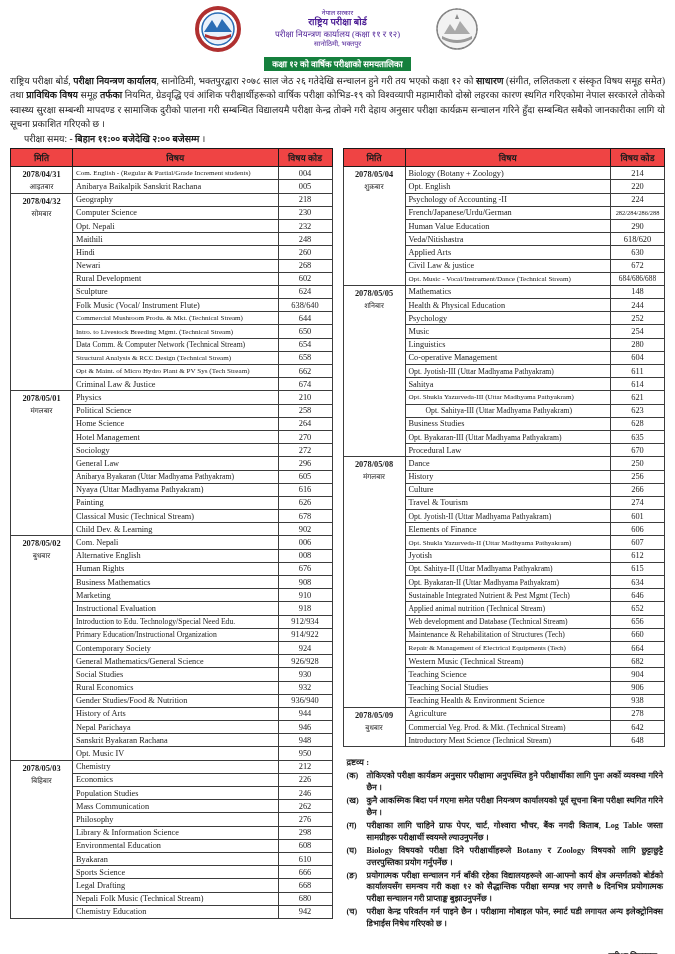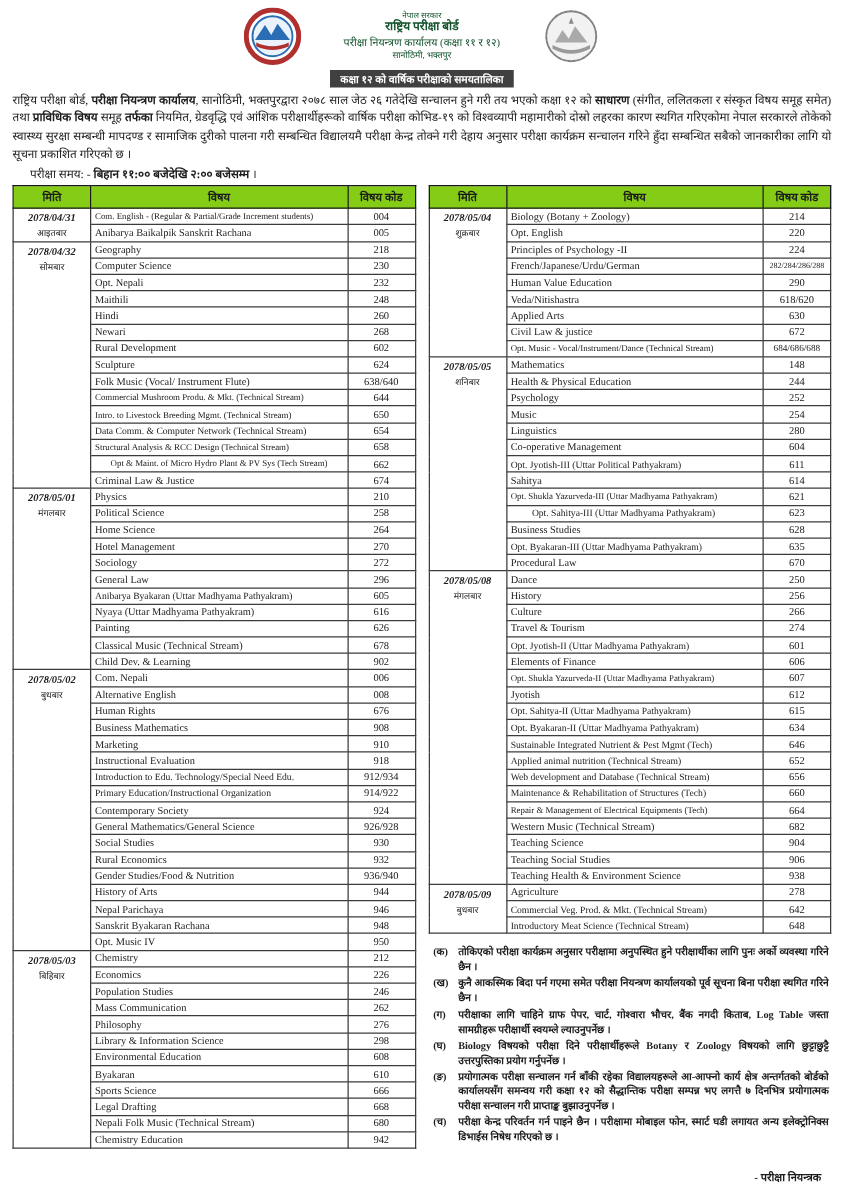--- a/index.html
+++ b/index.html
@@ -7,49 +7,49 @@
   body {
     width:675px; height:954px; background:#ffffff; color:#1c1c1c;
     font-family:"Liberation Serif","DejaVu Serif",serif;
     overflow:hidden;
   }
   .page { padding:4px 10px 6px 10px; }
 
   
   .header { display:flex; justify-content:center; align-items:center; gap:34px; margin-top:2px; }
   .logo { width:46px; height:46px; flex:0 0 auto; }
-  .header-center { text-align:center; color:#14532d; line-height:1.25; }
+  .header-center { text-align:center; color:#4c1d95; line-height:1.25; }
   .gov-line  { font-size:6.5px; }
   .org-line  { font-size:9.5px; font-weight:bold; }
   .office-line { font-size:8.5px; font-weight:normal; }
   .addr-line { font-size:7px; }
   .banner-wrap { text-align:center; margin-top:1px; }
   .banner {
-    display:inline-block; background:#404040; color:#ffffff;
+    display:inline-block; background:#15803d; color:#ffffff;
     font-size:8.5px; font-weight:bold; padding:1px 8px 2px 8px;
   }
 
   
   .intro {
     font-size:9.4px; line-height:1.52; text-align:justify; margin-top:3px;
   }
   .exam-time { font-size:9.4px; margin:1px 0 3px 14px; }
   .exam-time b { font-weight:bold;margin-top:40px; }
 
   
   .tables { display:flex; gap:10px; align-items:flex-start; }
   .tcol { flex:1 1 0; }
   table { width:100%; border-collapse:collapse; table-layout:fixed; }
   th {
     border:1.2px solid #1a1a1a; font-size:9px; font-weight:bold;
-    padding:2px 1px; background:#84cc16;
+    padding:2px 1px; background:#ef4444;
   }
   td { border:1px solid #3c3c3c; padding:1px 3px; height:13.2px; overflow:hidden; }
   td.date-cell { text-align:center; vertical-align:top; padding-top:3px; }
-  .date-text { font-weight:bold; font-size:8.4px; white-space:nowrap;font-style:italic; }
+  .date-text { font-weight:bold; font-size:8.4px; white-space:nowrap; }
   .day-text  { font-size:7.2px; margin-top:2px; }
   td.subject-cell { font-size:8.3px; white-space:nowrap; color:#222; }
   td.code-cell { text-align:center; font-size:8.4px; white-space:nowrap; }
   col.c-date { width:62px; } col.c-code { width:54px; }
 
   
   .notes { margin-top:9px; padding:0 2px 0 4px; }
   .notes-title { font-size:8.6px; font-weight:bold; margin-bottom:2px; }
   .note-item { display:flex; gap:4px; font-size:8.2px; font-weight:bold; line-height:1.45; text-align:justify; margin-bottom:1px; }
   .note-label { flex:0 0 16px; }
@@ -174,21 +174,21 @@
             </tr>
             <tr>
               <td class="subject-cell" style="font-size: 7.7px;">Data Comm. &amp; Computer Network (Technical Stream)</td>
               <td class="code-cell">654</td>
             </tr>
             <tr>
               <td class="subject-cell" style="font-size: 7.1px;">Structural Analysis &amp; RCC Design (Technical Stream)</td>
               <td class="code-cell">658</td>
             </tr>
             <tr>
-              <td class="subject-cell" style="font-size: 7.1px; text-align: center;">Opt &amp; Maint. of Micro Hydro Plant &amp; PV Sys (Tech Stream)</td>
+              <td class="subject-cell" style="font-size: 7.1px;">Opt &amp; Maint. of Micro Hydro Plant &amp; PV Sys (Tech Stream)</td>
               <td class="code-cell">662</td>
             </tr>
             <tr>
               <td class="subject-cell">Criminal Law &amp; Justice</td>
               <td class="code-cell">674</td>
             </tr>
             <tr>
               <td class="date-cell" rowspan="11">
                 <div class="date-text">2078/05/01</div>
                 <div class="day-text">मंगलबार</div>
@@ -385,21 +385,21 @@
                 <div class="day-text">शुक्रबार</div>
               </td>
               <td class="subject-cell">Biology  (Botany + Zoology)</td>
               <td class="code-cell">214</td>
             </tr>
             <tr>
               <td class="subject-cell">Opt. English</td>
               <td class="code-cell">220</td>
             </tr>
             <tr>
-              <td class="subject-cell">Principles of Psychology -II</td>
+              <td class="subject-cell">Psychology of Accounting -II</td>
               <td class="code-cell">224</td>
             </tr>
             <tr>
               <td class="subject-cell">French/Japanese/Urdu/German</td>
               <td class="code-cell" style="font-size: 6.4px;">282/284/286/288</td>
             </tr>
             <tr>
               <td class="subject-cell">Human Value Education</td>
               <td class="code-cell">290</td>
             </tr>
@@ -441,21 +441,21 @@
             </tr>
             <tr>
               <td class="subject-cell">Linguistics</td>
               <td class="code-cell">280</td>
             </tr>
             <tr>
               <td class="subject-cell">Co-operative Management</td>
               <td class="code-cell">604</td>
             </tr>
             <tr>
-              <td class="subject-cell" style="font-size: 7.7px;">Opt. Jyotish-III (Uttar Political Pathyakram)</td>
+              <td class="subject-cell" style="font-size: 7.7px;">Opt. Jyotish-III (Uttar Madhyama Pathyakram)</td>
               <td class="code-cell">611</td>
             </tr>
             <tr>
               <td class="subject-cell">Sahitya</td>
               <td class="code-cell">614</td>
             </tr>
             <tr>
               <td class="subject-cell" style="font-size: 7.1px;">Opt. Shukla Yazurveda-III (Uttar Madhyama Pathyakram)</td>
               <td class="code-cell">621</td>
             </tr>
@@ -568,20 +568,21 @@
               <td class="code-cell">642</td>
             </tr>
             <tr>
               <td class="subject-cell" style="font-size: 7.7px;">Introductory Meat Science  (Technical Stream)</td>
               <td class="code-cell">648</td>
             </tr>
           </tbody>
       </table>
 
       <div class="notes">
+        <div class="notes-title">द्रष्टव्य :</div>
         <div id="notes-list">
             <div class="note-item">
               <span class="note-label">(क)</span>
               <span class="note-text">तोकिएको परीक्षा कार्यक्रम अनुसार परीक्षामा अनुपस्थित हुने परीक्षार्थीका लागि पुनः अर्को व्यवस्था गरिने छैन ।</span>
             </div>
             <div class="note-item">
               <span class="note-label">(ख)</span>
               <span class="note-text">कुनै आकस्मिक बिदा पर्न गएमा समेत परीक्षा नियन्त्रण कार्यालयको पूर्व सूचना बिना परीक्षा स्थगित गरिने छैन ।</span>
             </div>
             <div class="note-item">

